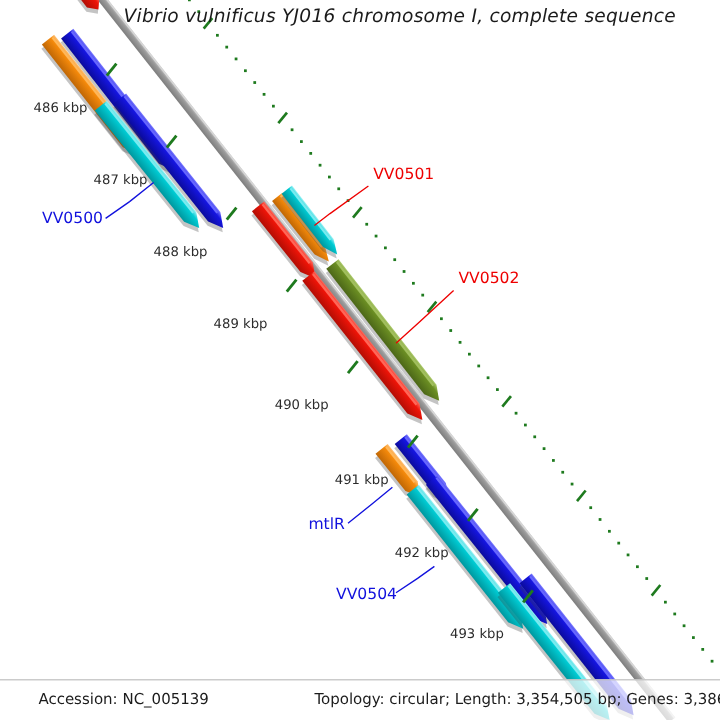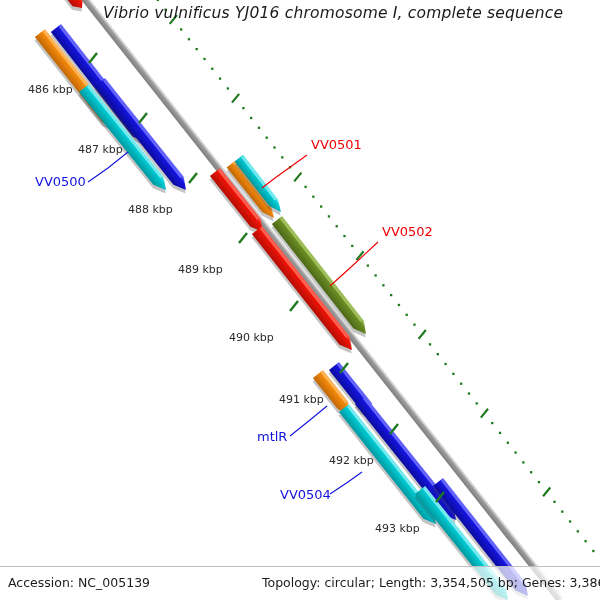--- a/index.html
+++ b/index.html
@@ -28,21 +28,21 @@
   .leader.blue{stroke:#1111dd;stroke-width:1.1;fill:none;}
   .leader.red{stroke:#ee0000;stroke-width:1.1;fill:none;}
 
   #footer{
     position:absolute;left:0;bottom:0;width:600px;height:34px;
     border-top:1px solid #bfbfbf;
     background:rgba(255,255,255,0.72);
     box-sizing:border-box;
   }
   #footer .acc{
-    position:absolute;left:8px;top:8px;
+    position:absolute;left:32px;top:8px;
     font-size:12.5px;color:#1c1c1c;white-space:nowrap;
   }
   #footer .meta{
     position:absolute;left:262px;top:8px;
     font-size:12.5px;color:#1c1c1c;white-space:nowrap;
   }
 </style>
 </head>
 <body>
 

